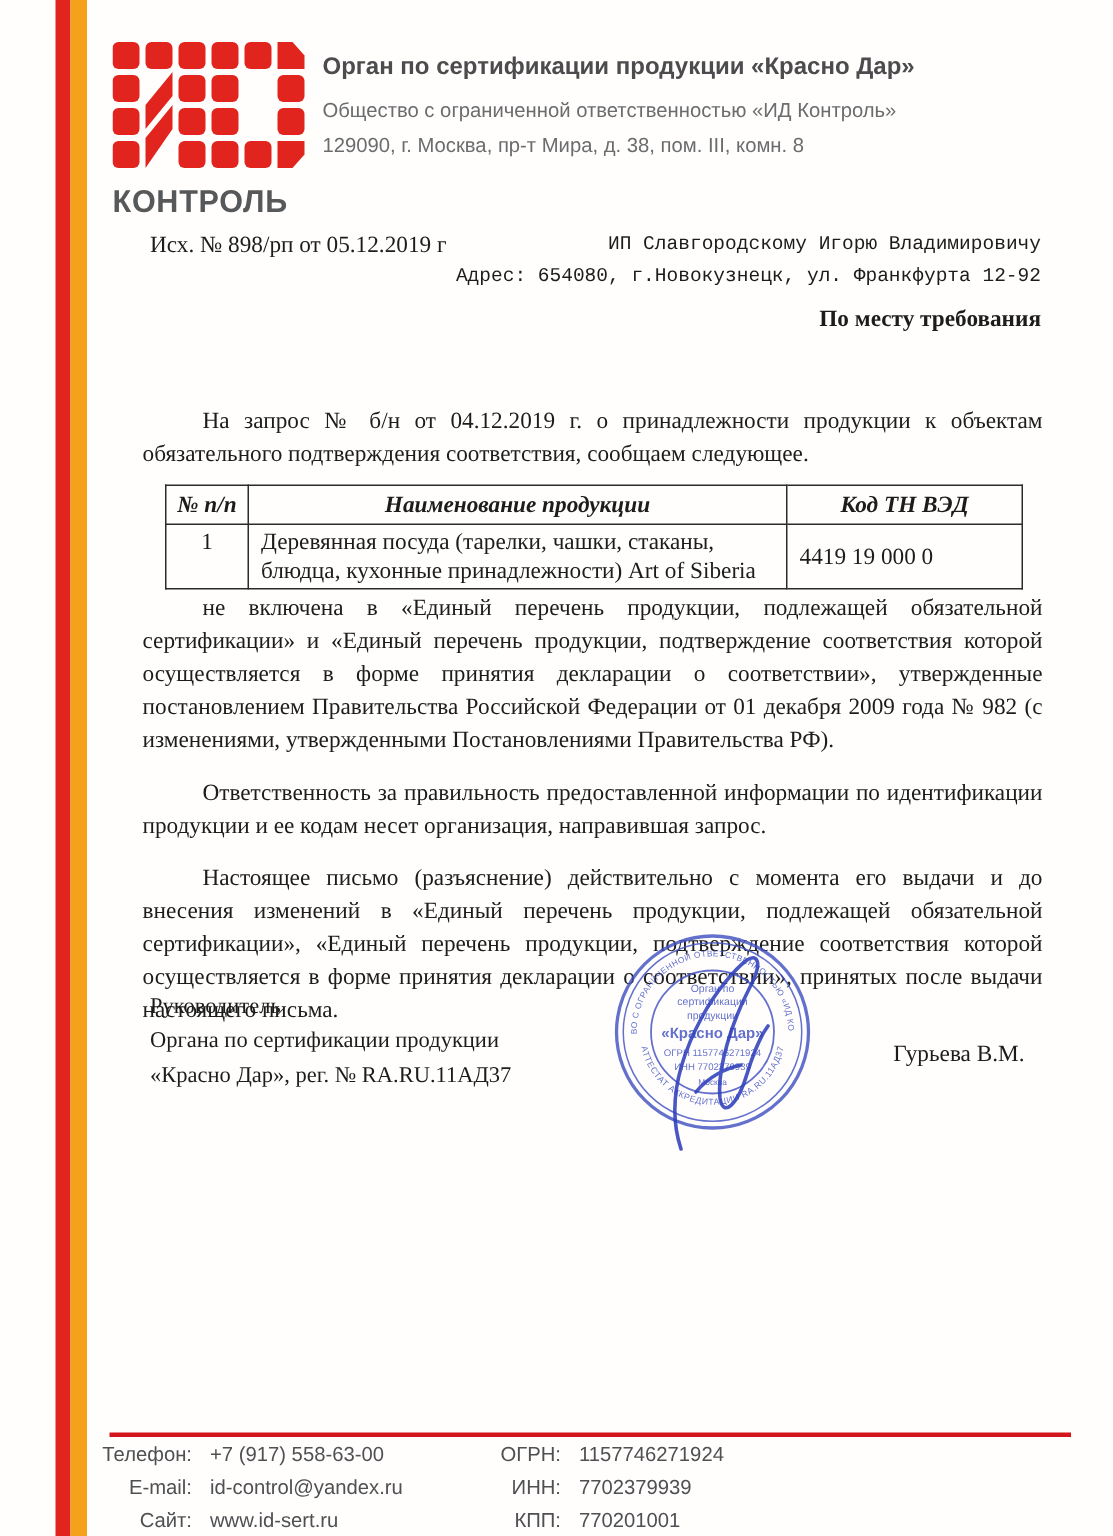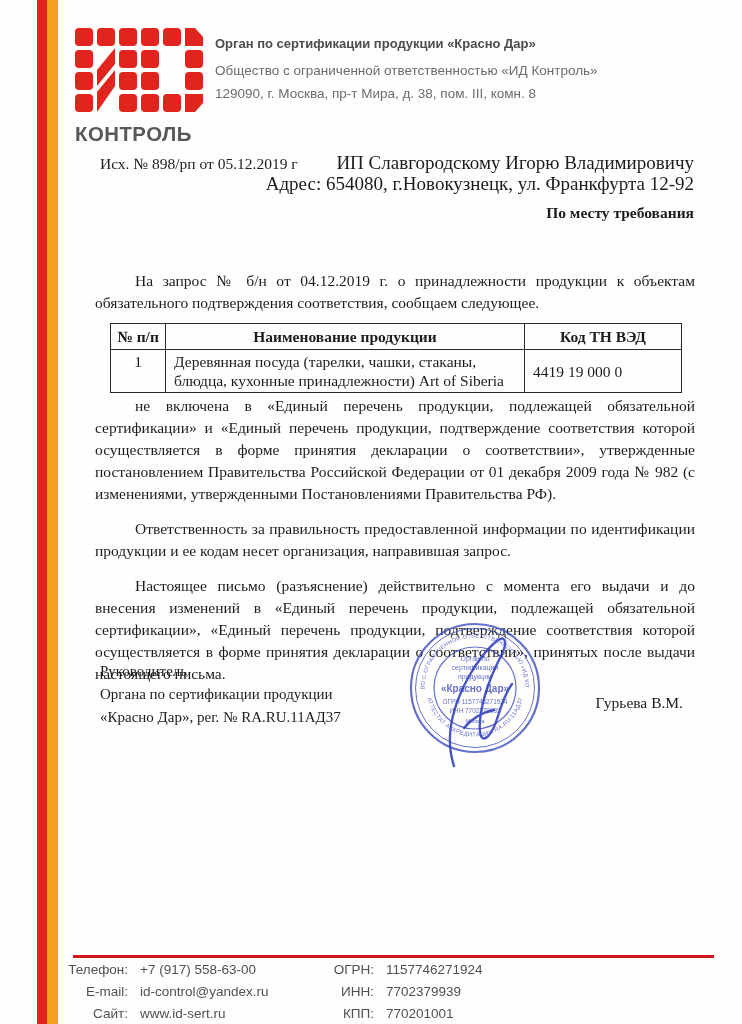--- a/index.html
+++ b/index.html
@@ -14,36 +14,36 @@
   .stripe.orange{left:47px;width:11px;background:#f6a11c;}
 
   
   .logo{position:absolute;left:75px;top:28px;width:130px;}
   .logo-word{
     font-family:"Liberation Sans",sans-serif;font-weight:bold;
     font-size:21px;color:#57585a;letter-spacing:.5px;margin-top:4px;
     transform:scaleX(.97);transform-origin:left;white-space:nowrap;
   }
   .head-text{position:absolute;left:215px;top:36px;width:510px;font-family:"Liberation Sans",sans-serif;}
-  .head-title{font-size:13px;font-weight:bold;color:#4c4c4e;white-space:nowrap;}
+  .head-title{font-size:16px;font-weight:bold;color:#4c4c4e;white-space:nowrap;}
   .head-sub{font-size:13.5px;color:#6b6c6e;margin-top:12px;white-space:nowrap;}
   .head-addr{font-size:13.5px;color:#6b6c6e;margin-top:8px;white-space:nowrap;}
 
   
   .ref-line{position:absolute;left:100px;top:155px;font-size:15.5px;}
-  .recipient{position:absolute;right:48px;top:152px;text-align:right;font-size:19px;line-height:21px;}
+  .recipient{position:absolute;right:48px;top:152px;text-align:right;font-size:13px;line-height:21px;font-family:Liberation Mono, monospace;}
   .to-whom{position:absolute;right:48px;top:204px;font-size:15.5px;font-weight:bold;}
 
   
   .body-col{position:absolute;left:95px;top:270px;width:600px;font-size:15.5px;line-height:22px;}
   .para{text-align:justify;text-indent:40px;margin:0 0 9px 0;}
   .para:last-child{margin-bottom:0;}
   table.prod{border-collapse:collapse;width:572px;margin:5px 0 2px 15px;font-size:15.5px;}
   table.prod th,table.prod td{border:1.4px solid #2b2b2b;padding:2px 8px;line-height:19px;}
-  table.prod th{font-weight:bold;text-align:center;padding:3px 4px;}
+  table.prod th{font-weight:bold;text-align:center;padding:3px 4px;font-style:italic;}
   .col-num{width:38px;text-align:center;}
   .col-code{width:140px;text-align:left;white-space:nowrap;}
 
   
   .signoff{position:absolute;left:100px;top:660px;font-size:15px;line-height:23px;}
   .sign-name{position:absolute;right:59px;top:694px;font-size:15.5px;}
   .stamp-wrap{position:absolute;left:398px;top:608px;width:170px;height:180px;}
 
   
   .foot-line{position:absolute;left:73px;right:28px;top:955px;height:3px;background:#d2161c;}

